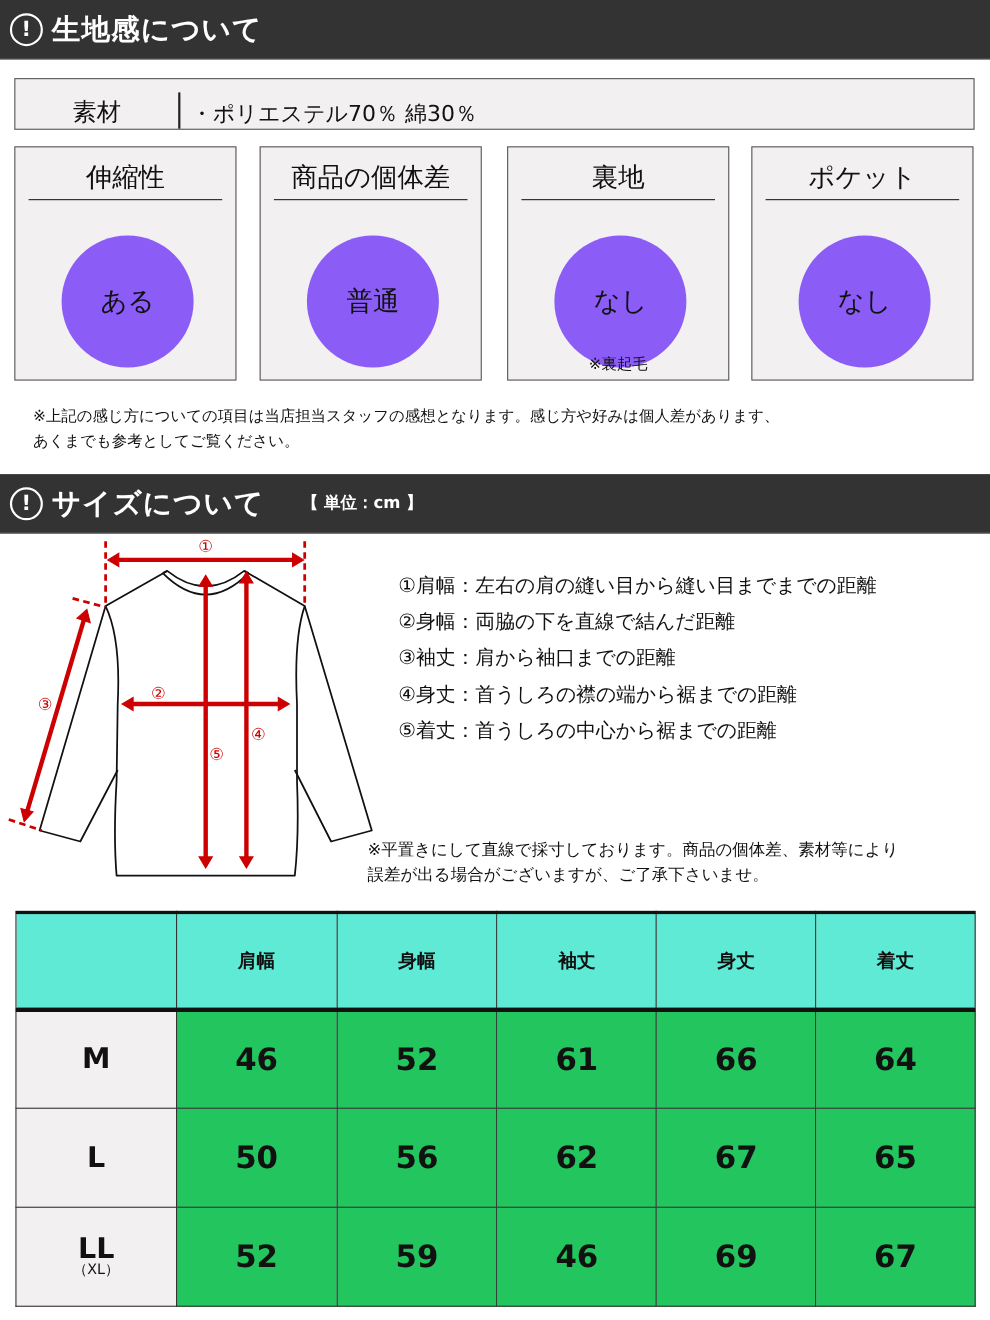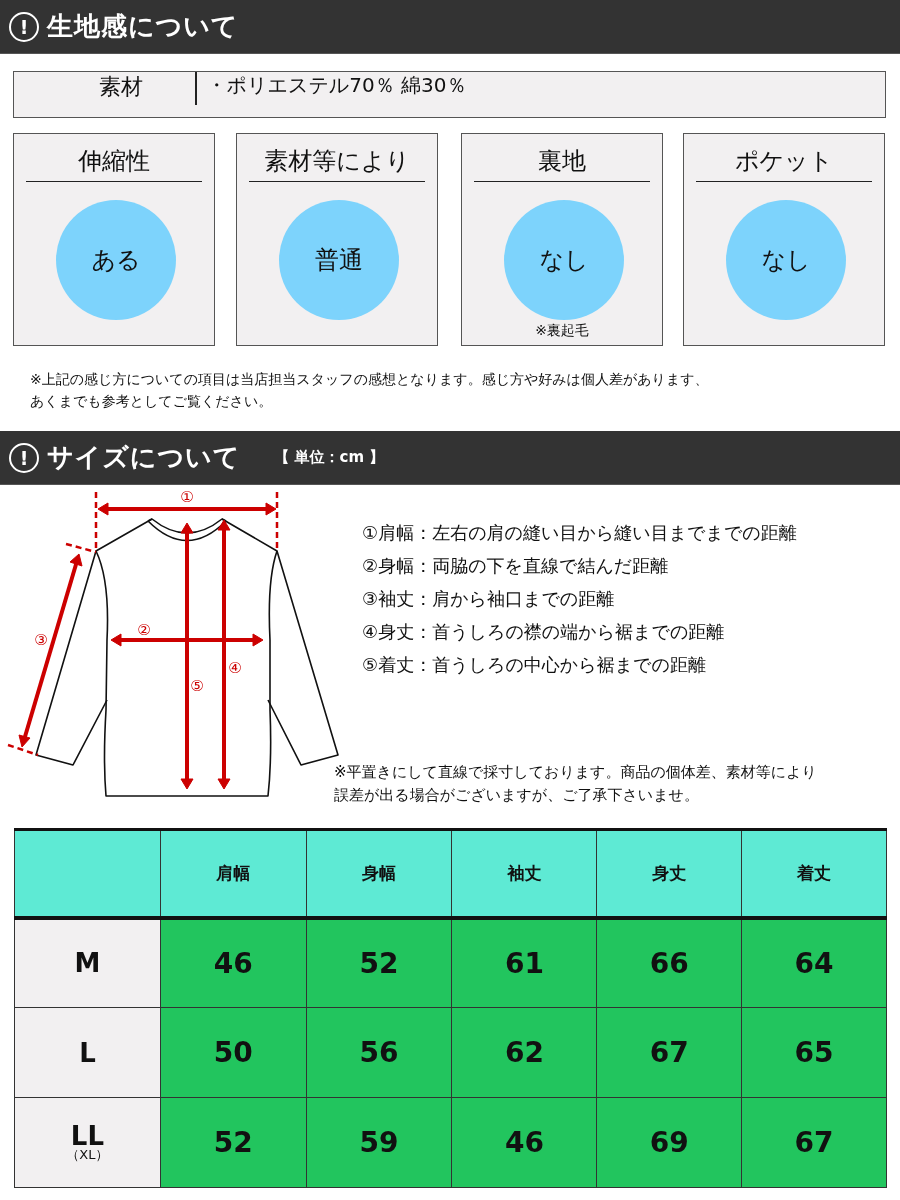--- a/index.html
+++ b/index.html
@@ -14,37 +14,37 @@
   .section-bar .bang {
     width: 30px; height: 30px; border: 2.5px solid #fff; border-radius: 50%;
     display: flex; align-items: center; justify-content: center;
     font-weight: bold; font-size: 19px; margin-left: 9px; margin-right: 8px;
   }
   .section-bar .title { font-size: 26px; font-weight: bold; letter-spacing: 1px; }
   .section-bar .unit { font-size: 15px; font-weight: bold; margin-left: 34px; }
 
   .material-row {
     position: absolute; left: 13px; top: 71px; width: 873px; height: 47px;
-    background: #f2f0f1; border: 1.5px solid #555; display: flex; align-items: flex-start; padding-left: 33px;
+    background: #f2f0f1; border: 1.5px solid #555; display: flex; align-items: flex-end;
   }
   .material-row .label { width: 148px; text-align: center; font-size: 22px; }
   .material-row .sep { width: 1.5px; height: 33px; background: #222; }
   .material-row .value { font-size: 20px; padding-left: 10px; }
 
   .feature-card {
     position: absolute; top: 133px; width: 202px; height: 213px;
     background: #f2f0f1; border: 1.5px solid #555;
   }
   .feature-card .head {
     position: absolute; left: 12px; right: 12px; top: 10px; height: 38px;
     text-align: center; font-size: 24px; border-bottom: 1.5px solid #222; line-height: 34px;
   }
   .feature-card .circle {
-    position: absolute; left: 42px; top: 66px; width: 120px; height: 120px;
-    background: #7dd3fc; border-radius: 50%; display: flex; align-items: center; justify-content: center;
+    position: absolute; left: 42px; top: 80px; width: 120px; height: 120px;
+    background: #8b5cf6; border-radius: 50%; display: flex; align-items: center; justify-content: center;
     font-size: 24px;
   }
   .feature-card .note { position: absolute; left: 0; right: 0; top: 188px; text-align: center; font-size: 14px; }
 
   .disclaimer { position: absolute; left: 30px; top: 368px; font-size: 14px; line-height: 22px; }
 
   .diagram { position: absolute; left: 0; top: 484px; width: 345px; height: 325px; }
 
   .legend { position: absolute; left: 362px; top: 516px; }
   .legend .item { font-size: 18px; height: 33px; line-height: 33px; white-space: nowrap; }
@@ -76,21 +76,21 @@
   <span class="label">素材</span>
   <span class="sep"></span>
   <span class="value">・ポリエステル70％ 綿30％</span>
 </div>
 
 <div class="feature-card" style="left:13px;">
   <div class="head">伸縮性</div>
   <div class="circle">ある</div>
 </div>
 <div class="feature-card" style="left:236px;">
-  <div class="head">素材等により</div>
+  <div class="head">商品の個体差</div>
   <div class="circle">普通</div>
 </div>
 <div class="feature-card" style="left:461px;">
   <div class="head">裏地</div>
   <div class="circle">なし</div>
   <div class="note">※裏起毛</div>
 </div>
 <div class="feature-card" style="left:683px;">
   <div class="head">ポケット</div>
   <div class="circle">なし</div>

